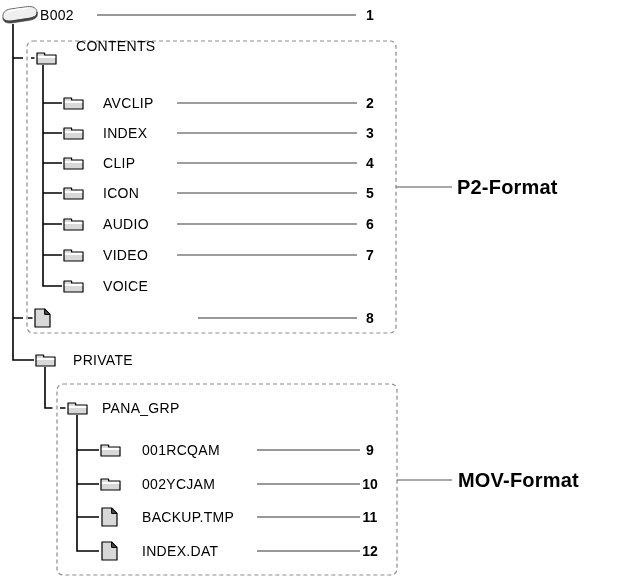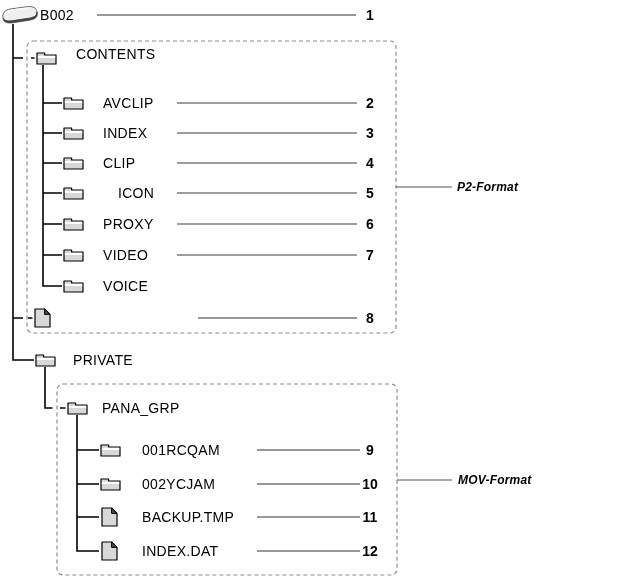--- a/index.html
+++ b/index.html
@@ -18,22 +18,22 @@
   .connector{fill:none;stroke:var(--connector-line,#555);stroke-width:1.1;}
   .lbl{
     position:absolute;font-size:14px;letter-spacing:0.3px;line-height:16px;
     color:var(--label-text,#000);white-space:nowrap;
   }
   .num{
     position:absolute;left:357px;width:26px;text-align:center;
     font-size:14px;font-weight:bold;line-height:16px;color:var(--label-text,#000);
   }
   .fmt{
-    position:absolute;font-size:12px;font-weight:bold;letter-spacing:0.2px;
-    line-height:16px;color:var(--label-text,#000);white-space:nowrap;font-style:italic;
+    position:absolute;font-size:20px;font-weight:bold;letter-spacing:0.2px;
+    line-height:16px;color:var(--label-text,#000);white-space:nowrap;
   }
   svg.icon{position:absolute;display:block;}
   .defs{position:absolute;width:0;height:0;overflow:hidden;}
 </style>
 </head>
 <body>
 
 <svg class="defs" aria-hidden="true">
   <defs>
     <symbol id="sym-folder" viewBox="0 0 21 15">
@@ -78,21 +78,21 @@
 
   <svg class="icon" style="left:1px;top:3px" width="38" height="24">
       <use href="#sym-disk"></use>
     </svg>
   <span class="lbl" style="left:40px;top:7px">B002</span>
   <span class="num" style="top:7px">1</span>
 
   <svg class="icon" style="left:36px;top:50px" width="21" height="15">
       <use href="#sym-folder"></use>
     </svg>
-  <span class="lbl" style="left:76px;top:46px">CONTENTS</span>
+  <span class="lbl" style="left:76px;top:38px">CONTENTS</span>
 
   <svg class="icon" style="left:63px;top:95px" width="21" height="15">
       <use href="#sym-folder"></use>
     </svg>
   <span class="lbl" style="left:103px;top:95px">AVCLIP</span>
   <span class="num" style="top:95px">2</span>
 
   <svg class="icon" style="left:63px;top:125px" width="21" height="15">
       <use href="#sym-folder"></use>
     </svg>
@@ -101,27 +101,27 @@
 
   <svg class="icon" style="left:63px;top:155px" width="21" height="15">
       <use href="#sym-folder"></use>
     </svg>
   <span class="lbl" style="left:103px;top:155px">CLIP</span>
   <span class="num" style="top:155px">4</span>
 
   <svg class="icon" style="left:63px;top:185px" width="21" height="15">
       <use href="#sym-folder"></use>
     </svg>
-  <span class="lbl" style="left:118px;top:185px">ICON</span>
+  <span class="lbl" style="left:103px;top:185px">ICON</span>
   <span class="num" style="top:185px">5</span>
 
   <svg class="icon" style="left:63px;top:216px" width="21" height="15">
       <use href="#sym-folder"></use>
     </svg>
-  <span class="lbl" style="left:103px;top:216px">PROXY</span>
+  <span class="lbl" style="left:103px;top:216px">AUDIO</span>
   <span class="num" style="top:216px">6</span>
 
   <svg class="icon" style="left:63px;top:247px" width="21" height="15">
       <use href="#sym-folder"></use>
     </svg>
   <span class="lbl" style="left:103px;top:247px">VIDEO</span>
   <span class="num" style="top:247px">7</span>
 
   <svg class="icon" style="left:63px;top:278px" width="21" height="15">
       <use href="#sym-folder"></use>

